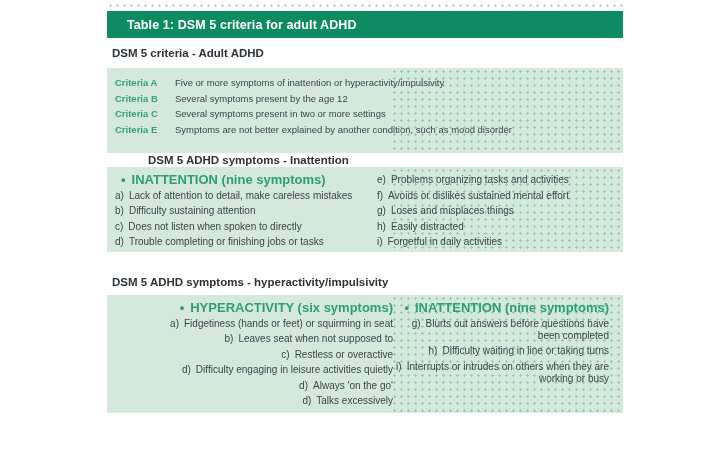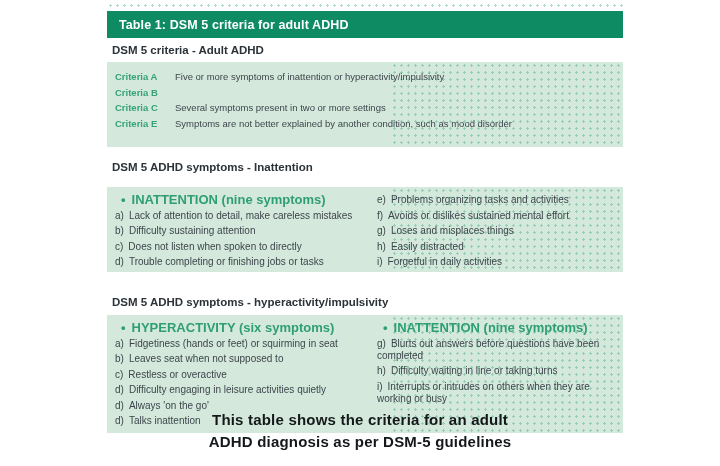--- a/index.html
+++ b/index.html
@@ -18,47 +18,47 @@
     background-image: radial-gradient(circle, rgba(58,164,124,0.40) 1.2px, rgba(58,164,124,0) 1.4px);
     background-size: 7px 7px;
   }
   .top-strip { margin-top:2px; height:6px; width:100%; }
 
   .header-bar {
     margin-top:3px;
     height:27px;
     background:#0e8b63;
     display:flex; align-items:center;
-    padding-left:12px;
+    padding-left:20px;
   }
   .header-bar span {
     color:#ffffff; font-weight:bold; font-size:12.5px; letter-spacing:0.1px;
   }
 
   .section-heading {
     display:flex; align-items:center;
     padding-left:5px;
     font-weight:bold;
     font-size:11.5px;
     color:#2b3238;
     background:#ffffff;
   }
-  .sh1 { height:24px; }
-  .sh2 { height:40px; }
+  .sh1 { height:30px; }
+  .sh2 { height:14px;margin-left:36px; }
   .sh3 { height:27px;margin-top:16px; }
 
   .green-box {
     position:relative;
     background:#d4e9dc;
     width:100%;
     overflow:hidden;
   }
   .box-criteria { height:85px; padding:7px 6px 16px 8px; }
   .box-inatt    { height:85px; padding:7px 6px 0 8px; }
-  .box-hyper    { height:118px; padding:7px 6px 0 8px; }
+  .box-hyper    { height:118px; padding:7px 6px 0 24px;text-align:right; }
 
   .pattern-overlay {
     position:absolute; top:0; right:0; bottom:0;
     width:45%;
     pointer-events:none;
   }
 
   .crit-row {
     position:relative;
     display:flex;
@@ -113,20 +113,21 @@
     <div class="section-heading sh1">DSM 5 criteria - Adult ADHD</div>
 
     <div class="green-box box-criteria">
       <div class="pattern-overlay dots"></div>
       <div class="crit-row">
         <span class="crit-label">Criteria A</span>
         <span class="crit-text">Five or more symptoms of inattention or hyperactivity/impulsivity</span>
       </div>
       <div class="crit-row">
         <span class="crit-label">Criteria B</span>
+        <span class="crit-text">Several symptoms present by the age 12</span>
       </div>
       <div class="crit-row">
         <span class="crit-label">Criteria C</span>
         <span class="crit-text">Several symptoms present in two or more settings</span>
       </div>
       <div class="crit-row">
         <span class="crit-label">Criteria E</span>
         <span class="crit-text">Symptoms are not better explained by another condition, such as mood disorder</span>
       </div>
     </div>
@@ -162,32 +163,28 @@
       <div class="cols">
         <div class="col-left">
           <div class="col-header">
             <span class="bullet">•</span><span>HYPERACTIVITY (six symptoms)</span>
           </div>
           <div class="sym-item"><span class="sym-label">a)</span><span>Fidgetiness (hands or feet) or squirming in seat</span></div>
           <div class="sym-item"><span class="sym-label">b)</span><span>Leaves seat when not supposed to</span></div>
           <div class="sym-item"><span class="sym-label">c)</span><span>Restless or overactive</span></div>
           <div class="sym-item"><span class="sym-label">d)</span><span>Difficulty engaging in leisure activities quietly</span></div>
           <div class="sym-item"><span class="sym-label">d)</span><span>Always 'on the go'</span></div>
-          <div class="sym-item"><span class="sym-label">d)</span><span>Talks inattention</span></div>
+          <div class="sym-item"><span class="sym-label">d)</span><span>Talks excessively</span></div>
         </div>
         <div class="col-right">
           <div class="col-header">
             <span class="bullet">•</span><span>INATTENTION (nine symptoms)</span>
           </div>
           <div class="sym-item"><span class="sym-label">g)</span><span>Blurts out answers before questions have been completed</span></div>
           <div class="sym-item"><span class="sym-label">h)</span><span>Difficulty waiting in line or taking turns</span></div>
           <div class="sym-item"><span class="sym-label">i)</span><span>Interrupts or intrudes on others when they are working or busy</span></div>
         </div>
       </div>
     </div>
 
   </div>
 
-  <div class="caption">
-    <div>This table shows the criteria for an adult</div>
-    <div>ADHD diagnosis as per DSM-5 guidelines</div>
-  </div>
 </div>
 
 </body></html>

